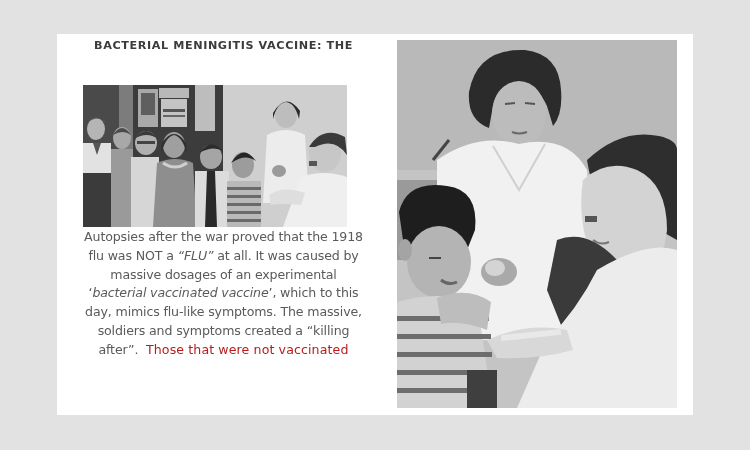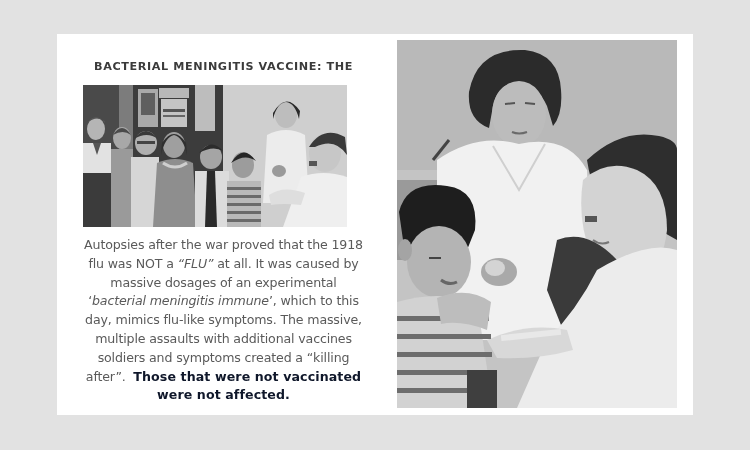--- a/index.html
+++ b/index.html
@@ -25,21 +25,21 @@
     .left-col {
       position: absolute;
       left: 0;
       top: 0;
       width: 333px;
       height: 381px;
     }
     .title {
       position: absolute;
       left: 0;
-      top: 24px;
+      top: 3px;
       width: 333px;
       text-align: center;
       font-family: "DejaVu Sans", sans-serif;
       font-weight: bold;
       font-size: 11.2px;
       line-height: 17px;
       letter-spacing: 0.6px;
       color: #3b3b3b;
     }
     .title span { display: block; }
@@ -54,34 +54,34 @@
     }
     .small-photo svg, .big-photo svg {
       display: block;
       width: 100%;
       height: 100%;
       filter: blur(0.6px);
     }
     .body-text {
       position: absolute;
       left: 4px;
-      top: 202px;
+      top: 194px;
       width: 325px;
       text-align: center;
       font-family: "DejaVu Sans", sans-serif;
       font-size: 12.6px;
       line-height: 18.8px;
       color: #5a5a5a;
       letter-spacing: -0.15px;
     }
     .body-text .line { display: block; white-space: nowrap; }
     .body-text em { font-style: italic; margin-top: 22px; }
     .teal {
-      color: #0f172a;
-      font-weight: bold;
+      color: #b91c1c;
+      font-weight: normal;
       letter-spacing: 0.1px;
     }
     .big-photo {
       position: absolute;
       left: 340px;
       top: 6px;
       width: 280px;
       height: 368px;
       overflow: hidden;
       background: #c9c9c9;
@@ -165,36 +165,30 @@
       <span class="line">
         <span>Autopsies after the war proved that the 1918</span>
       </span>
       <span class="line">
         <span>flu was NOT a </span><em>“FLU”</em><span> at all. It was caused by</span>
       </span>
       <span class="line">
         <span>massive dosages of an experimental</span>
       </span>
       <span class="line">
-        <span>‘</span><em>bacterial meningitis immune</em><span>’, which to this</span>
+        <span>‘</span><em>bacterial vaccinated vaccine</em><span>’, which to this</span>
       </span>
       <span class="line">
         <span>day, mimics flu-like symptoms. The massive,</span>
       </span>
       <span class="line">
-        <span>multiple assaults with additional vaccines</span>
-      </span>
-      <span class="line">
         <span>soldiers and symptoms created a “killing</span>
       </span>
       <span class="line">
         <span style="white-space:pre">after”.  </span><span class="teal">Those that were not vaccinated</span>
-      </span>
-      <span class="line">
-        <span class="teal">were not affected.</span>
       </span>
     </div>
   </div>
 
   <div class="big-photo" title="black-and-white close-up photo of a doctor vaccinating a boy in a striped shirt while a nurse looks on">
     <svg viewBox="0 0 280 368" preserveAspectRatio="none">
 
       <rect x="0" y="0" width="280" height="368" fill="#c4c4c4"></rect>
       <rect x="0" y="0" width="280" height="130" fill="#b9b9b9"></rect>
       <rect x="0" y="140" width="60" height="80" fill="#9a9a9a"></rect>

